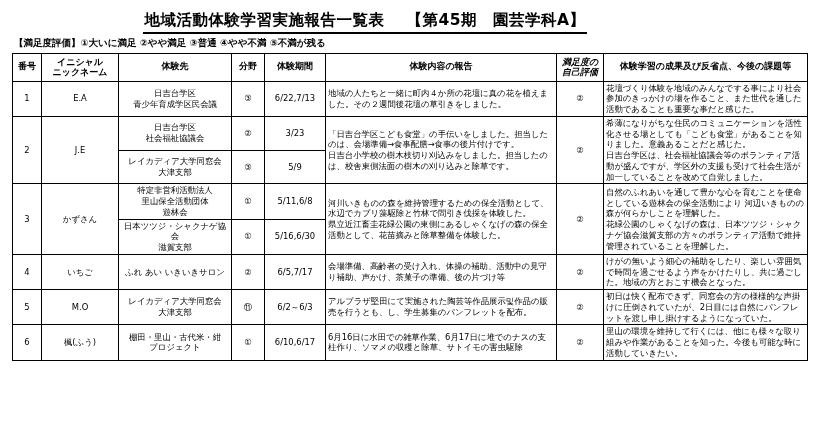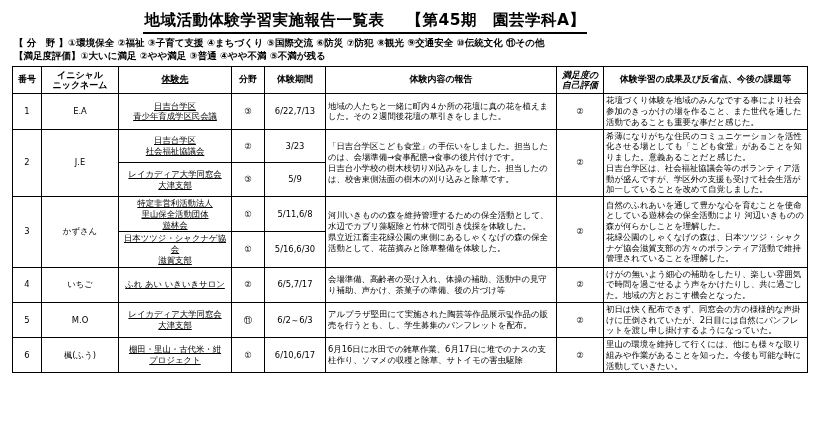--- a/index.html
+++ b/index.html
@@ -49,41 +49,40 @@
     line-height:1.28;
   }
   thead th{
     text-align:center;
     font-weight:bold;
     font-size:9px;
     padding:3px 1px;
   }
   .c-no{width:26px;text-align:center;}
   .c-nick{width:74px;text-align:center;margin-top:48px;}
-  .c-place{width:110px;text-decoration:underline;}
+  .c-place{width:110px;}
   .c-field{width:30px;text-align:center;}
   .c-period{width:58px;text-align:center;margin-top:47px;}
   .c-report{width:228px;}
   .c-self{width:44px;text-align:center;font-style:italic;}
   .c-result{width:auto;}
   td.cell-center{text-align:center;}
   td.cell-text{text-align:left;}
   .hdr-2line{line-height:1.15;}
 </style>
 </head>
 <body>
 
 <div class="page">
 
   <div class="title-wrap">
     <span class="title">地域活動体験学習実施報告一覧表　 【第45期　園芸学科A】</span>
   </div>
 
   <div class="legend">
-    <div>【 分　野 】①環境保全 ②福祉 ③子育て支援 ④まちづくり ⑤国際交流 ⑥防災 ⑦防犯 ⑧観光 ⑨交通安全 ⑩伝統文化 ⑪その他</div>
     <div>【満足度評価】①大いに満足 ②やや満足 ③普通 ④やや不満 ⑤不満が残る</div>
   </div>
 
   <table>
     <thead>
       <tr>
         <th class="c-no">番号</th>
         <th class="c-nick hdr-2line">イニシャル<br>ニックネーム</th>
         <th class="c-place">体験先</th>
         <th class="c-field">分野</th>

